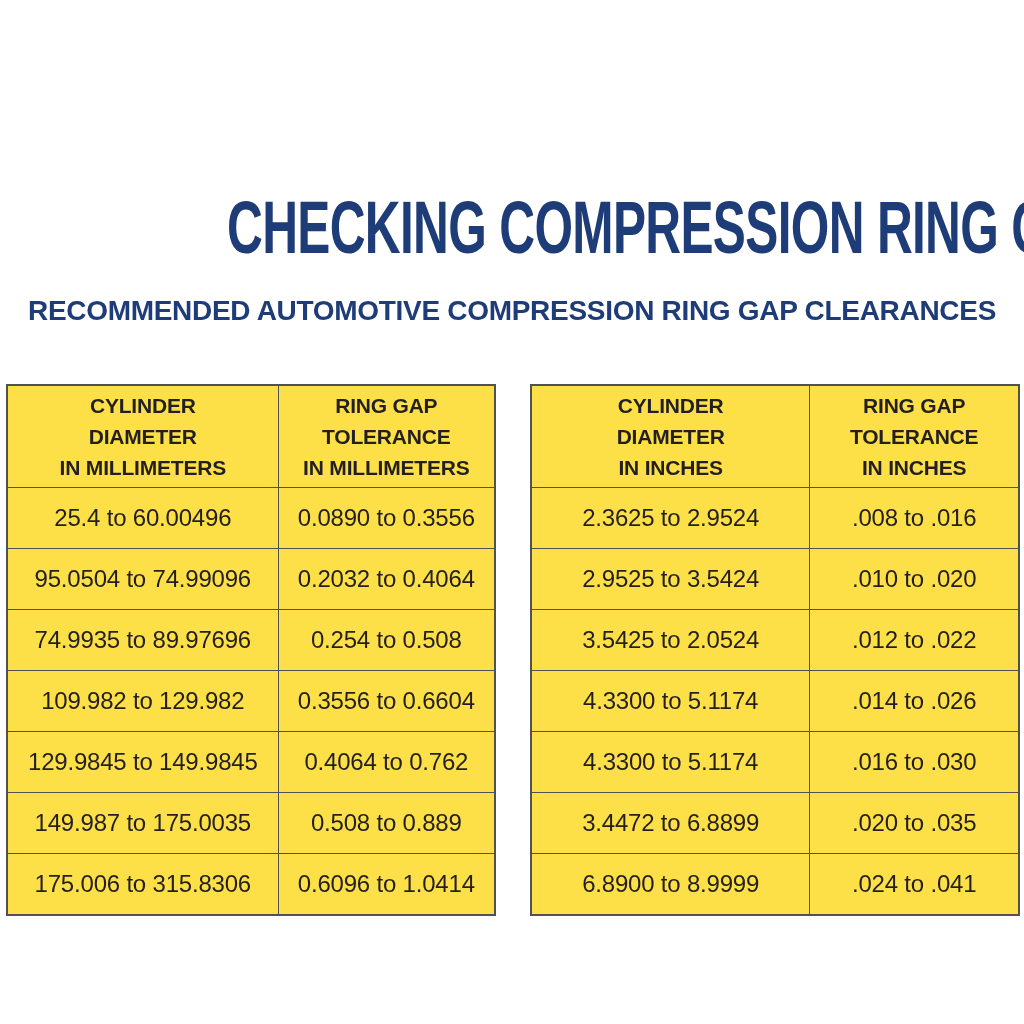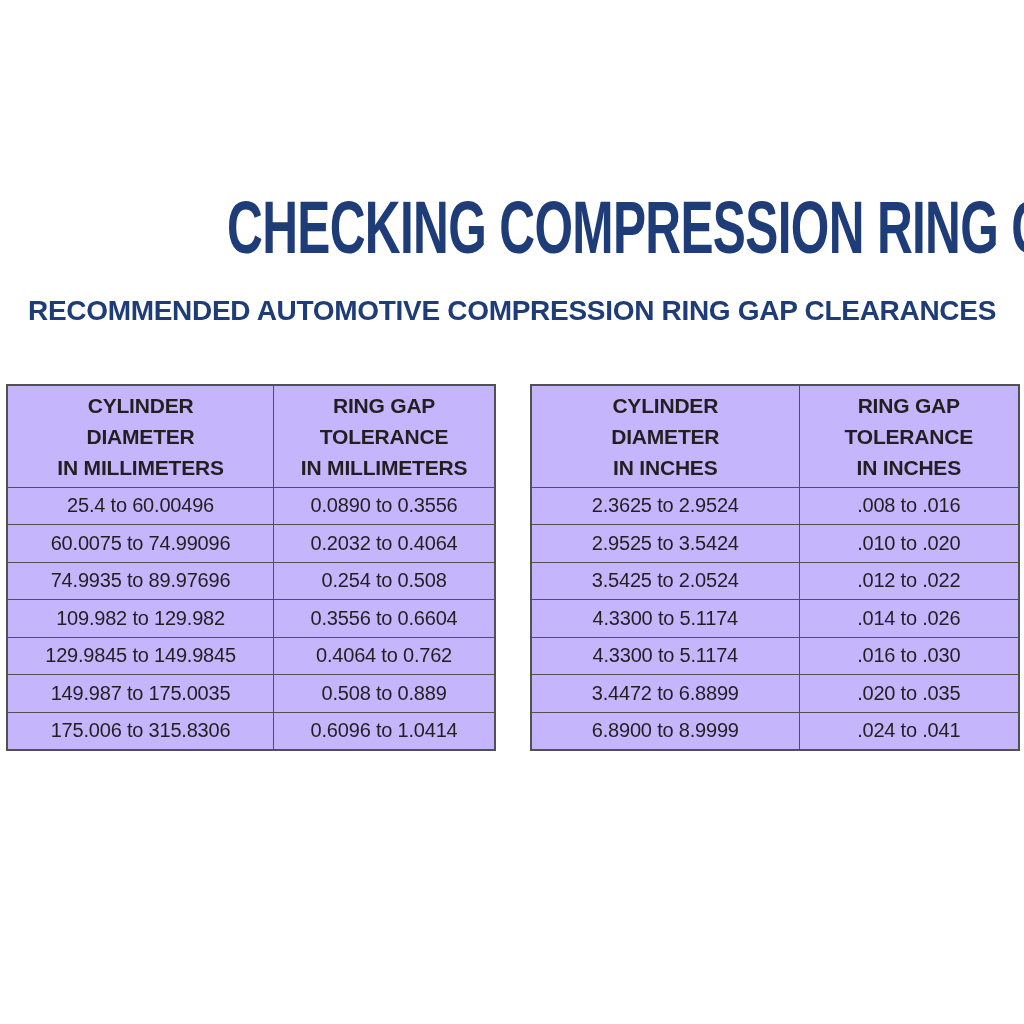--- a/index.html
+++ b/index.html
@@ -58,42 +58,42 @@
     top: 384px;
     left: 6px;
     width: 1014px;
     display: flex;
     gap: 34px;
   }
   .gap-table {
     flex: 1;
     border-collapse: collapse;
     table-layout: fixed;
-    background: #c4b5fd;
+    background: #fde047;
   }
   .gap-table th, .gap-table td {
     border: 1px solid var(--table-border);
   }
   .gap-table { border: 2px solid var(--table-border); }
   .gap-table th {
     height: 102px;
     padding: 0;
     font-size: 21px;
     font-weight: bold;
     line-height: 31px;
     text-align: center;
     vertical-align: middle;
     color: var(--table-text);
     letter-spacing: -0.2px;
   }
   .gap-table th span { display: block; }
   .gap-table td {
     height: 37.5px;
-    padding: 5px;
-    font-size: 20px;
+    padding: 16px;
+    font-size: 24px;
     font-weight: 400;
     text-align: center;
     vertical-align: middle;
     color: var(--table-text);
     letter-spacing: -0.2px;
   }
 </style>
 </head>
 <body>
 
@@ -119,21 +119,21 @@
             <span>IN MILLIMETERS</span>
           </th>
         </tr>
       </thead>
       <tbody>
         <tr>
           <td>25.4 to 60.00496</td>
           <td>0.0890 to 0.3556</td>
         </tr>
         <tr>
-          <td>60.0075 to 74.99096</td>
+          <td>95.0504 to 74.99096</td>
           <td>0.2032 to 0.4064</td>
         </tr>
         <tr>
           <td>74.9935 to 89.97696</td>
           <td>0.254 to 0.508</td>
         </tr>
         <tr>
           <td>109.982 to 129.982</td>
           <td>0.3556 to 0.6604</td>
         </tr>

